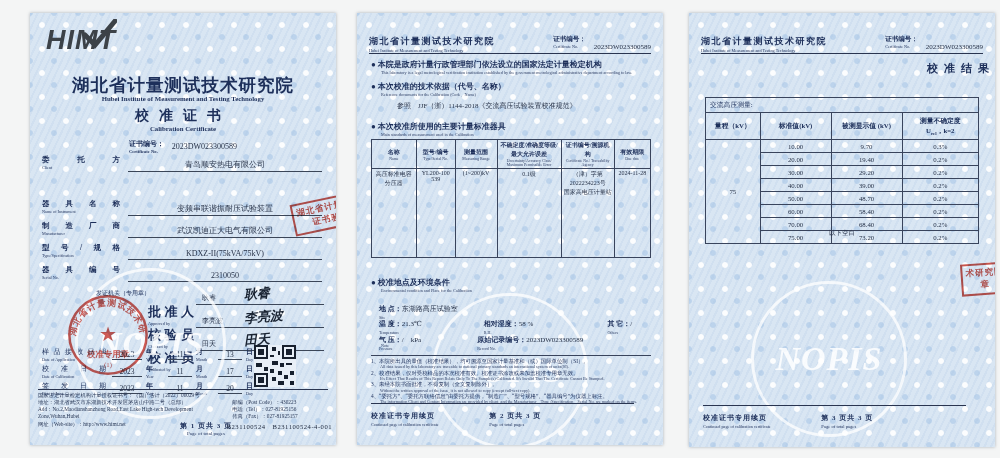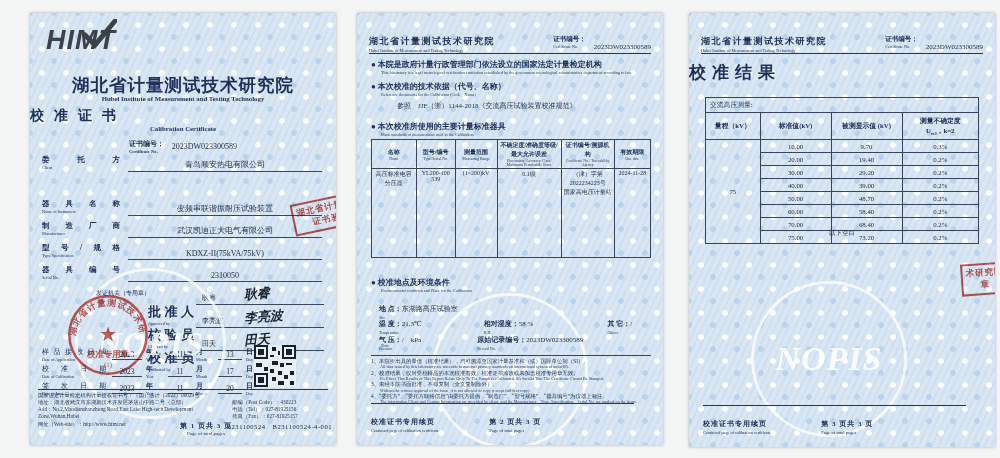--- a/index.html
+++ b/index.html
@@ -18,21 +18,21 @@
   .wm{position:absolute;border:3px solid rgba(255,255,255,.75);border-radius:50%;
       display:flex;align-items:center;justify-content:center;pointer-events:none;z-index:1;}
   .wm span{color:rgba(255,255,255,.85);font-style:italic;font-weight:bold;font-size:34px;letter-spacing:1px;}
   
   .logo{position:absolute;left:16px;top:12px;font-size:27px;font-weight:bold;font-style:italic;
         color:#3c4248;letter-spacing:1px;font-family:"Liberation Sans",sans-serif;z-index:2;}
   .logo svg{position:absolute;left:37px;top:-6px;}
   .t-cn{position:absolute;left:0;right:0;top:60px;text-align:center;font-size:17.5px;font-weight:bold;
         color:#1d2f5a;letter-spacing:1px;z-index:2;}
   .t-en{position:absolute;left:0;right:0;top:82px;text-align:center;font-size:6.8px;font-weight:bold;color:#1d2f5a;}
-  .t2-cn{position:absolute;left:0;right:0;top:94px;font-size:14px;font-weight:bold;
+  .t2-cn{position:absolute;left:0;right:0;top:94px;text-align:center;font-size:14px;font-weight:bold;
          color:#1d2f5a;letter-spacing:10px;}
   .t2-en{position:absolute;left:0;right:0;top:112px;text-align:center;font-size:6.8px;font-weight:bold;color:#1d2f5a;}
   .certrow{position:absolute;left:0;right:0;top:126px;text-align:center;font-size:7px;color:#1d2f5a;}
   .certrow .lab{font-weight:bold;display:inline-block;text-align:left;}
   .certrow .lab em{display:block;font-style:normal;font-size:4.6px;}
   .certrow .val{font-size:8px;color:#273248;margin-left:6px;position:relative;top:-4px;}
   .frow{position:absolute;left:12px;right:12px;height:20px;}
   .flab{position:absolute;left:0;width:78px;color:#1d2f5a;}
   .flab-cn{font-size:7.5px;font-weight:bold;text-align:justify;text-align-last:justify;}
   .flab-en{font-size:4.2px;}
@@ -93,27 +93,27 @@
   .th-cn{font-size:6px;color:#1d2f5a;} .th-en{font-size:3.9px;font-weight:normal;color:#2c3c63;}
   .stdtbl td{vertical-align:top;text-align:center;font-size:6px;color:#273248;height:86px;}
   .envrow{position:absolute;left:22px;right:12px;display:flex;z-index:2;}
   .envpair{margin-right:14px;}
   .env-cn{font-size:7px;font-weight:bold;color:#1d2f5a;}
   .env-val{font-size:7px;font-weight:normal;color:#273248;}
   .env-en{font-size:4px;color:#2c3c63;}
   .notes{position:absolute;left:14px;right:12px;top:342px;z-index:2;border-top:1px solid #39445c;padding-top:2px;}
   .note-cn{font-size:5.4px;color:#1d2f5a;line-height:1.2;}
   .note-en{font-size:4.2px;color:#2c3c63;margin-left:9px;line-height:1.2;}
-  .pfooter{position:absolute;left:14px;right:29px;border-top:1.4px solid #2a3550;padding-top:6px;z-index:2;}
+  .pfooter{position:absolute;left:14px;right:29px;border-top:1.4px solid #2a3550;padding-top:0;z-index:2;}
   .pf-l{float:left;color:#1d2f5a;}
   .pf-l b{font-size:7px;letter-spacing:1px;} .pf-l em{display:block;font-style:normal;font-size:4.2px;}
   .pf-c{position:absolute;left:45%;color:#1d2f5a;}
   .pf-c b{font-size:7px;letter-spacing:1px;} .pf-c em{display:block;font-style:normal;font-size:4.6px;}
   
-  .rtitle{position:absolute;left:0;right:0;top:48px;text-align:left;font-size:17px;font-weight:bold;
+  .rtitle{position:absolute;left:0;right:0;top:48px;text-align:right;font-size:11px;font-weight:bold;
           color:#1d2f5a;letter-spacing:6px;z-index:2;}
   .rtitle-en{position:absolute;left:0;right:0;top:65px;text-align:center;font-size:7px;font-weight:bold;
              color:#1d2f5a;z-index:2;}
   .restbl{position:absolute;left:16px;top:84px;width:274px;z-index:2;}
   .restbl th,.restbl td{border:1px solid #39445c;color:#273248;}
   .restbl .cap{font-size:6.8px;text-align:left;font-weight:normal;padding:2px 4px;color:#1d2f5a;}
   .restbl th{font-size:6.8px;font-weight:bold;color:#1d2f5a;padding:3px 2px;}
   .restbl td{font-size:6.8px;text-align:center;padding:2.5px 2px;}
   .usub{font-size:5px;vertical-align:sub;}
   .blanknote{position:absolute;left:0;right:0;top:216px;text-align:center;font-size:6.5px;color:#273248;z-index:2;}

